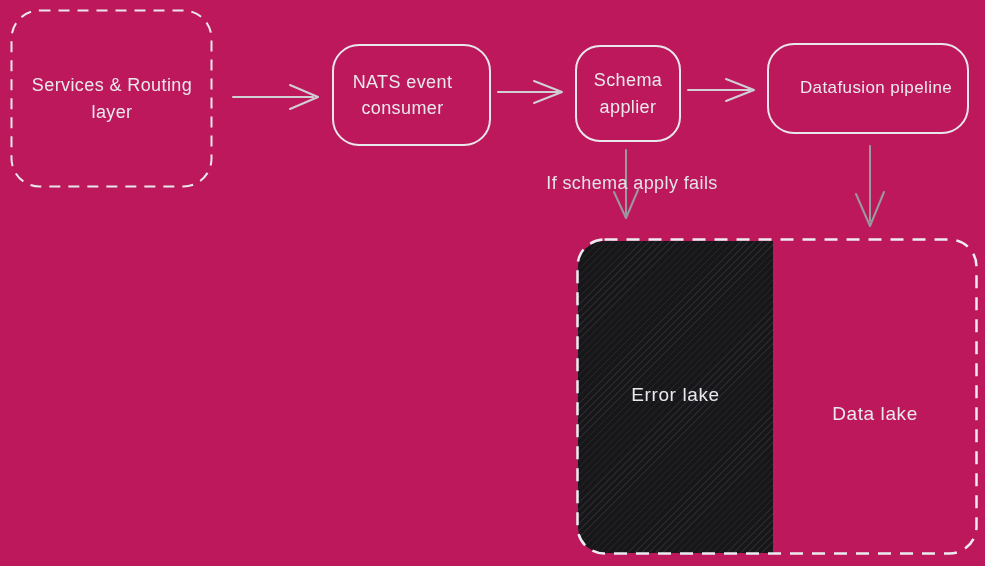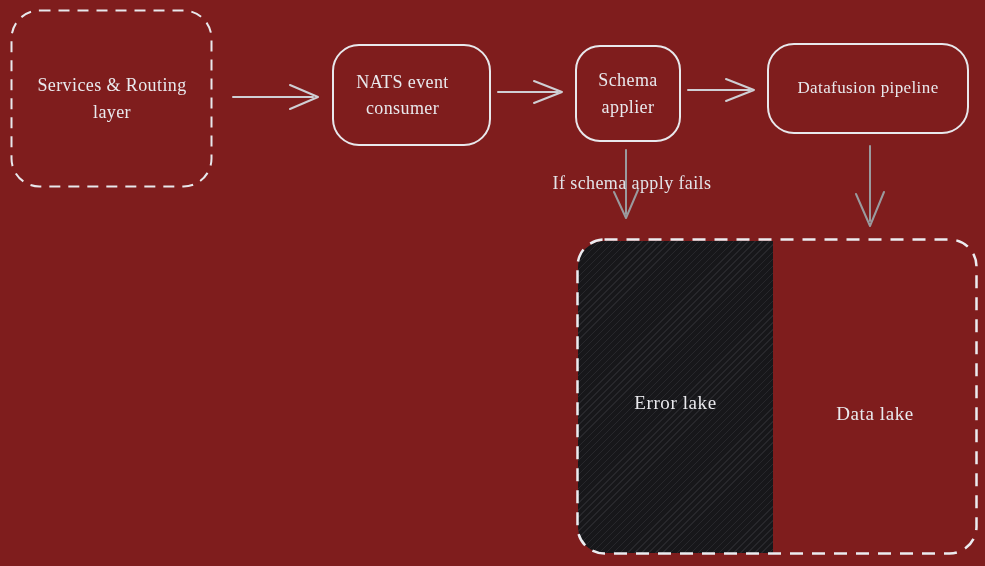--- a/index.html
+++ b/index.html
@@ -1,22 +1,22 @@
 <!DOCTYPE html>
 <html><head>
 <meta charset="utf-8">
 <style>
   html, body { margin: 0; padding: 0; background: #0f0f10; }
   .canvas {
     position: relative;
     width: 985px;
     height: 566px;
-    background: #7f1d1d;
+    background: #be185d;
     overflow: hidden;
-    font-family: Liberation Serif, serif;
+    font-family: Liberation Sans, sans-serif;
   }
   .hatch-region {
     position: absolute;
     left: 578px; top: 241px;
     width: 195px; height: 312px;
     border-radius: 26px 0 0 26px;
     background: repeating-linear-gradient(
       135deg,
       #27272b 0px, #27272b 1px,
       #17171a 1px, #17171a 5px
@@ -27,20 +27,21 @@
     position: absolute;
     display: flex;
     align-items: center;
     justify-content: center;
     text-align: center;
     color: #e9e9ed;
     font-size: 18px;
     line-height: 1.45;
     letter-spacing: 0.4px;
     pointer-events: none;
+    padding-left: 8px;
   }
   .lake-label {
     position: absolute;
     text-align: center;
     color: #e9e9ed;
     font-size: 19px;
     letter-spacing: 0.6px;
     pointer-events: none;
   }
   .edge-label {
@@ -96,19 +97,19 @@
   </svg>
 
   <div class="node-label" style="left:12px; top:10px; width:200px; height:177px; padding:0 8px; box-sizing:border-box;">Services &amp; Routing layer</div>
 
   <div class="node-label" style="left:333px; top:45px; width:139px; height:100px; padding:0 14px; box-sizing:border-box;">NATS event consumer</div>
 
   <div class="node-label" style="left:576px; top:46px; width:104px; height:95px; padding:0 10px; box-sizing:border-box;border-radius:20px;">Schema applier</div>
 
   <div class="node-label" style="left:768px; top:44px; width:200px; height:89px; font-size:17px;">Datafusion pipeline</div>
 
-  <div class="lake-label" style="left:578px; top:384px; width:195px;margin-top:8px;">Error lake</div>
+  <div class="lake-label" style="left:578px; top:384px; width:195px;">Error lake</div>
 
   <div class="lake-label" style="left:773px; top:403px; width:204px;">Data lake</div>
 
   <div class="edge-label">If schema apply fails</div>
 
 </div>
 
 </body></html>

